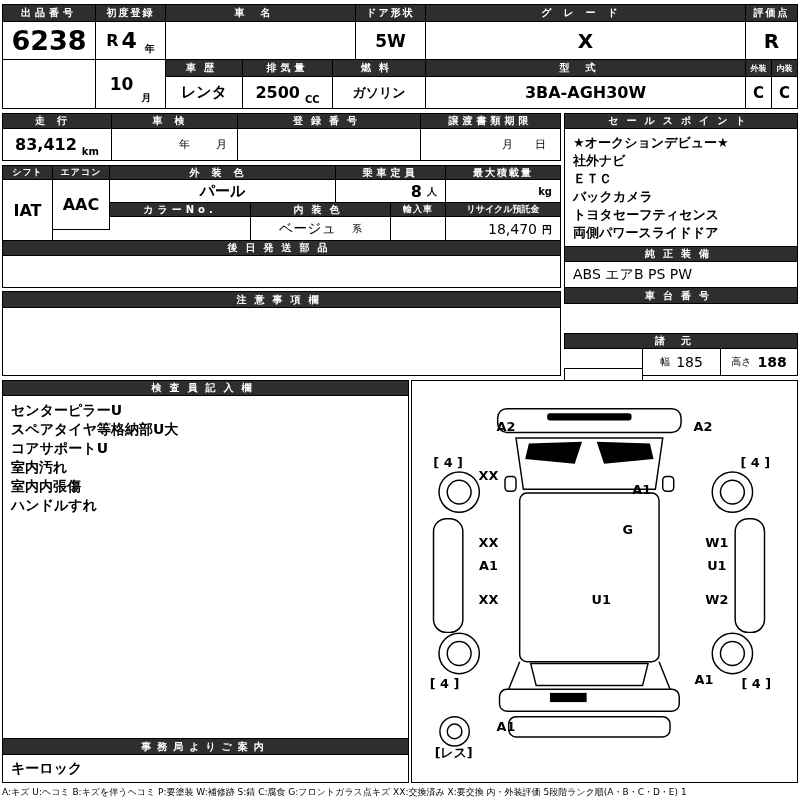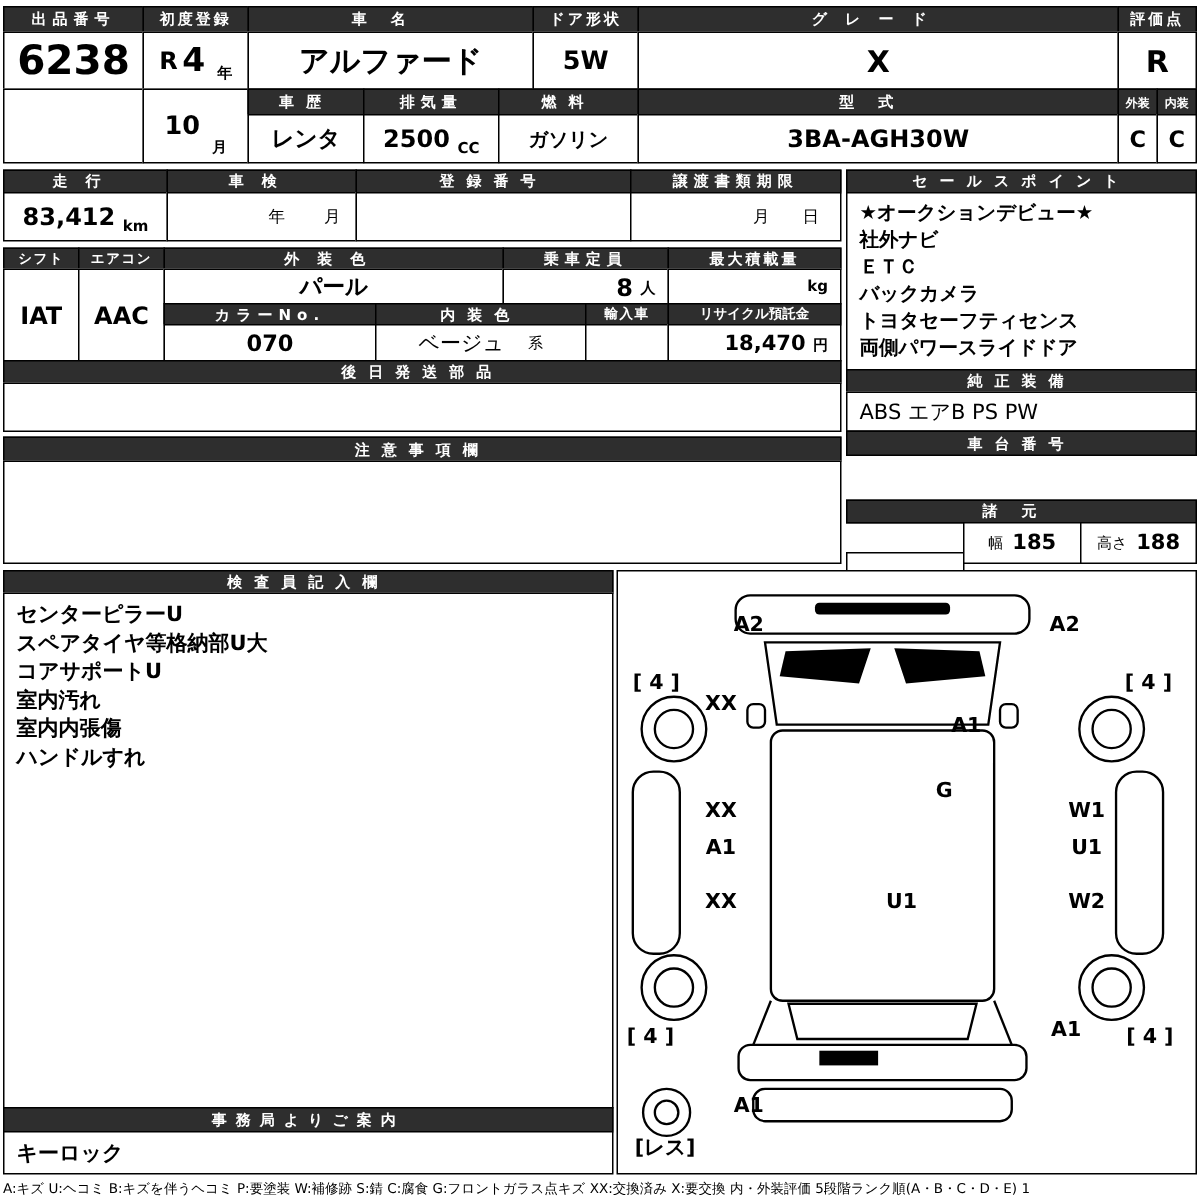--- a/index.html
+++ b/index.html
@@ -36,21 +36,20 @@
     <span class="f16" style="font-weight:bold">R</span>
     <span class="f22" style="font-weight:bold">4</span>
     <span class="unit">年</span>
   </div>
   <div class="cell" style="left:95px;top:59px;width:71px;height:50px;gap:3px">
     <span class="f17" style="font-weight:bold">10</span>
     <span class="unit">月</span>
   </div>
 
   <div class="cell hdr ls16" style="left:165px;top:4px;width:191px;height:18px">車名</div>
-  <div class="cell val f20" style="left:165px;top:21px;width:191px;height:39px">アルファード</div>
 
   <div class="cell hdr ls2" style="left:355px;top:4px;width:71px;height:18px">ドア形状</div>
   <div class="cell val f17" style="left:355px;top:21px;width:71px;height:39px">5W</div>
 
   <div class="cell hdr ls12" style="left:425px;top:4px;width:321px;height:18px">グレード</div>
   <div class="cell val f20" style="left:425px;top:21px;width:321px;height:39px">X</div>
 
   <div class="cell hdr ls2" style="left:745px;top:4px;width:53px;height:18px">評価点</div>
   <div class="cell val f20" style="left:745px;top:21px;width:53px;height:39px">R</div>
 
@@ -102,49 +101,48 @@
     <div>ＥＴＣ</div>
     <div>バックカメラ</div>
     <div>トヨタセーフティセンス</div>
     <div>両側パワースライドドア</div>
   </div>
 
   <div class="cell hdr f9 ls1" style="left:2px;top:165px;width:51px;height:15px">シフト</div>
   <div class="cell val f16" style="left:2px;top:179px;width:51px;height:62px">IAT</div>
 
   <div class="cell hdr f9 ls1" style="left:52px;top:165px;width:58px;height:15px">エアコン</div>
-  <div class="cell val f16" style="left:52px;top:179px;width:58px;height:62px">AAC</div>
+  <div class="cell val f16" style="left:52px;top:179px;width:58px;height:51px">AAC</div>
 
   <div class="cell hdr ls12" style="left:109px;top:165px;width:227px;height:15px">外装色</div>
   <div class="cell val f15" style="left:109px;top:179px;width:227px;height:24px">パール</div>
 
   <div class="cell hdr ls4" style="left:335px;top:165px;width:111px;height:15px">乗車定員</div>
   <div class="cell right" style="left:335px;top:179px;width:111px;height:24px;padding-right:8px">
     <span class="f16" style="font-weight:bold">8</span>
     <span class="unit">人</span>
   </div>
 
   <div class="cell hdr ls2" style="left:445px;top:165px;width:116px;height:15px">最大積載量</div>
   <div class="cell right f10" style="left:445px;top:179px;width:116px;height:24px;padding-right:8px;font-weight:bold">kg</div>
 
   <div class="cell hdr ls4" style="left:109px;top:202px;width:142px;height:15px">カラーNo.</div>
-  <div class="cell val f15" style="left:109px;top:216px;width:142px;height:25px">070</div>
 
   <div class="cell hdr ls8" style="left:250px;top:202px;width:141px;height:15px">内装色</div>
   <div class="cell" style="left:250px;top:216px;width:141px;height:25px;gap:16px">
     <span class="f14" style="font-weight:normal">ベージュ</span>
     <span class="f10">系</span>
   </div>
 
   <div class="cell hdr f9 ls1" style="left:390px;top:202px;width:56px;height:15px">輸入車</div>
   <div class="cell" style="left:390px;top:216px;width:56px;height:25px"></div>
 
   <div class="cell hdr f9" style="left:445px;top:202px;width:116px;height:15px">リサイクル預託金</div>
   <div class="cell right" style="left:445px;top:216px;width:116px;height:25px;padding-right:8px">
-    <span class="f14" style="font-weight:bold">18,470</span>
+    <span class="f14" style="font-weight:normal">18,470</span>
     <span class="unit">円</span>
   </div>
 
   <div class="cell hdr ls8" style="left:2px;top:240px;width:559px;height:16px">後日発送部品</div>
   <div class="cell" style="left:2px;top:255px;width:559px;height:33px"></div>
 
   <div class="cell hdr ls8" style="left:564px;top:246px;width:234px;height:16px">純正装備</div>
   <div class="cell left f14" style="left:564px;top:261px;width:234px;height:27px;padding-left:8px;font-weight:normal">ABS エアB PS PW</div>
 
   <div class="cell hdr ls8" style="left:2px;top:291px;width:559px;height:17px">注意事項欄</div>
@@ -152,41 +150,41 @@
 
   <div class="cell hdr ls8" style="left:564px;top:287px;width:234px;height:17px">車台番号</div>
 
   <div class="cell hdr ls16" style="left:564px;top:333px;width:234px;height:16px">諸元</div>
   <div class="cell" style="left:564px;top:368px;width:79px;height:44px;gap:21px">
     <span class="f10">長さ</span>
     <span class="f14" style="font-weight:bold">494</span>
   </div>
   <div class="cell" style="left:642px;top:348px;width:79px;height:28px;gap:6px">
     <span class="f10">幅</span>
-    <span class="f14" style="font-weight:bold">185</span>
+    <span class="f14" style="font-weight:normal">185</span>
   </div>
   <div class="cell" style="left:720px;top:348px;width:78px;height:28px;gap:6px">
     <span class="f10">高さ</span>
     <span class="f14" style="font-weight:bold">188</span>
   </div>
 
   <div class="cell hdr ls8" style="left:2px;top:380px;width:407px;height:16px">検査員記入欄</div>
   <div class="cell listbox insbox" style="left:2px;top:395px;width:407px;height:344px">
     <div>センターピラーU</div>
     <div>スペアタイヤ等格納部U大</div>
     <div>コアサポートU</div>
     <div>室内汚れ</div>
     <div>室内内張傷</div>
     <div>ハンドルすれ</div>
   </div>
 
   <div class="cell hdr ls6" style="left:2px;top:738px;width:407px;height:17px">事務局よりご案内</div>
   <div class="cell left f14" style="left:2px;top:754px;width:407px;height:29px;padding-left:8px;font-weight:bold">キーロック</div>
 
-  <div class="cell" style="left:411px;top:380px;width:387px;height:403px;padding:4px">
+  <div class="cell" style="left:411px;top:380px;width:387px;height:403px;padding:16px">
     <svg width="385" height="401" viewBox="0 0 385 401">
       <g fill="none" stroke="#000" stroke-width="1.6">
         <rect x="76" y="12" width="200" height="26" rx="10"></rect>
         <rect x="130" y="17" width="92" height="8" rx="3" fill="#000" stroke="none"></rect>
         <path d="M96 44 L256 44 L248 100 L104 100 Z"></path>
         <path d="M110 50 L168 48 L160 72 L106 67 Z" fill="#000" stroke="none"></path>
         <path d="M184 48 L242 50 L246 67 L192 72 Z" fill="#000" stroke="none"></path>
         <rect x="84" y="86" width="12" height="16" rx="4"></rect>
         <rect x="256" y="86" width="12" height="16" rx="4"></rect>
         <rect x="100" y="104" width="152" height="184" rx="8"></rect>

